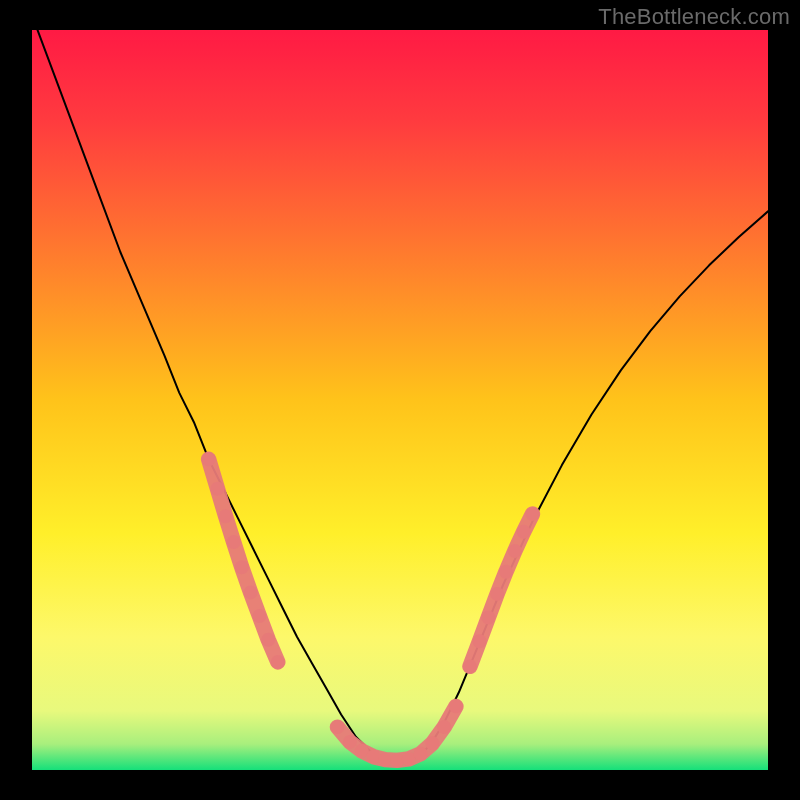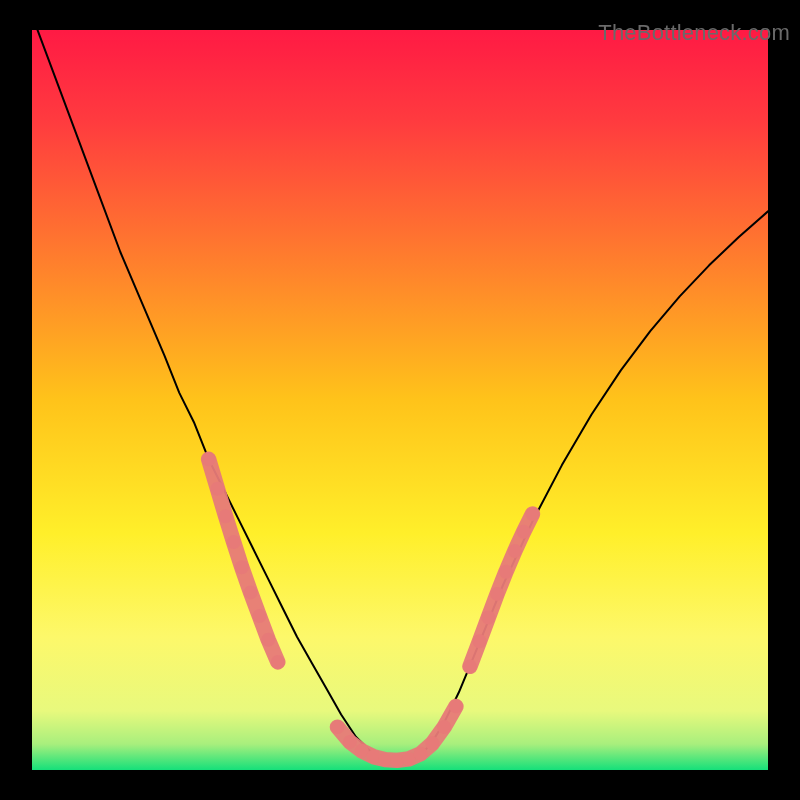--- a/index.html
+++ b/index.html
@@ -14,21 +14,21 @@
   .frame {
     position: absolute;
     top: 0;
     left: 0;
     width: 800px;
     height: 800px;
     background: #000;
   }
   .watermark {
     position: absolute;
-    top: 20px;
+    top: 4px;
     right: 10px;
     color: #6a6a6a;
     font-size: 22px;
     letter-spacing: 0.2px;
     font-weight: 400;
     user-select: none;
   }
   svg {
     display: block;
   }

